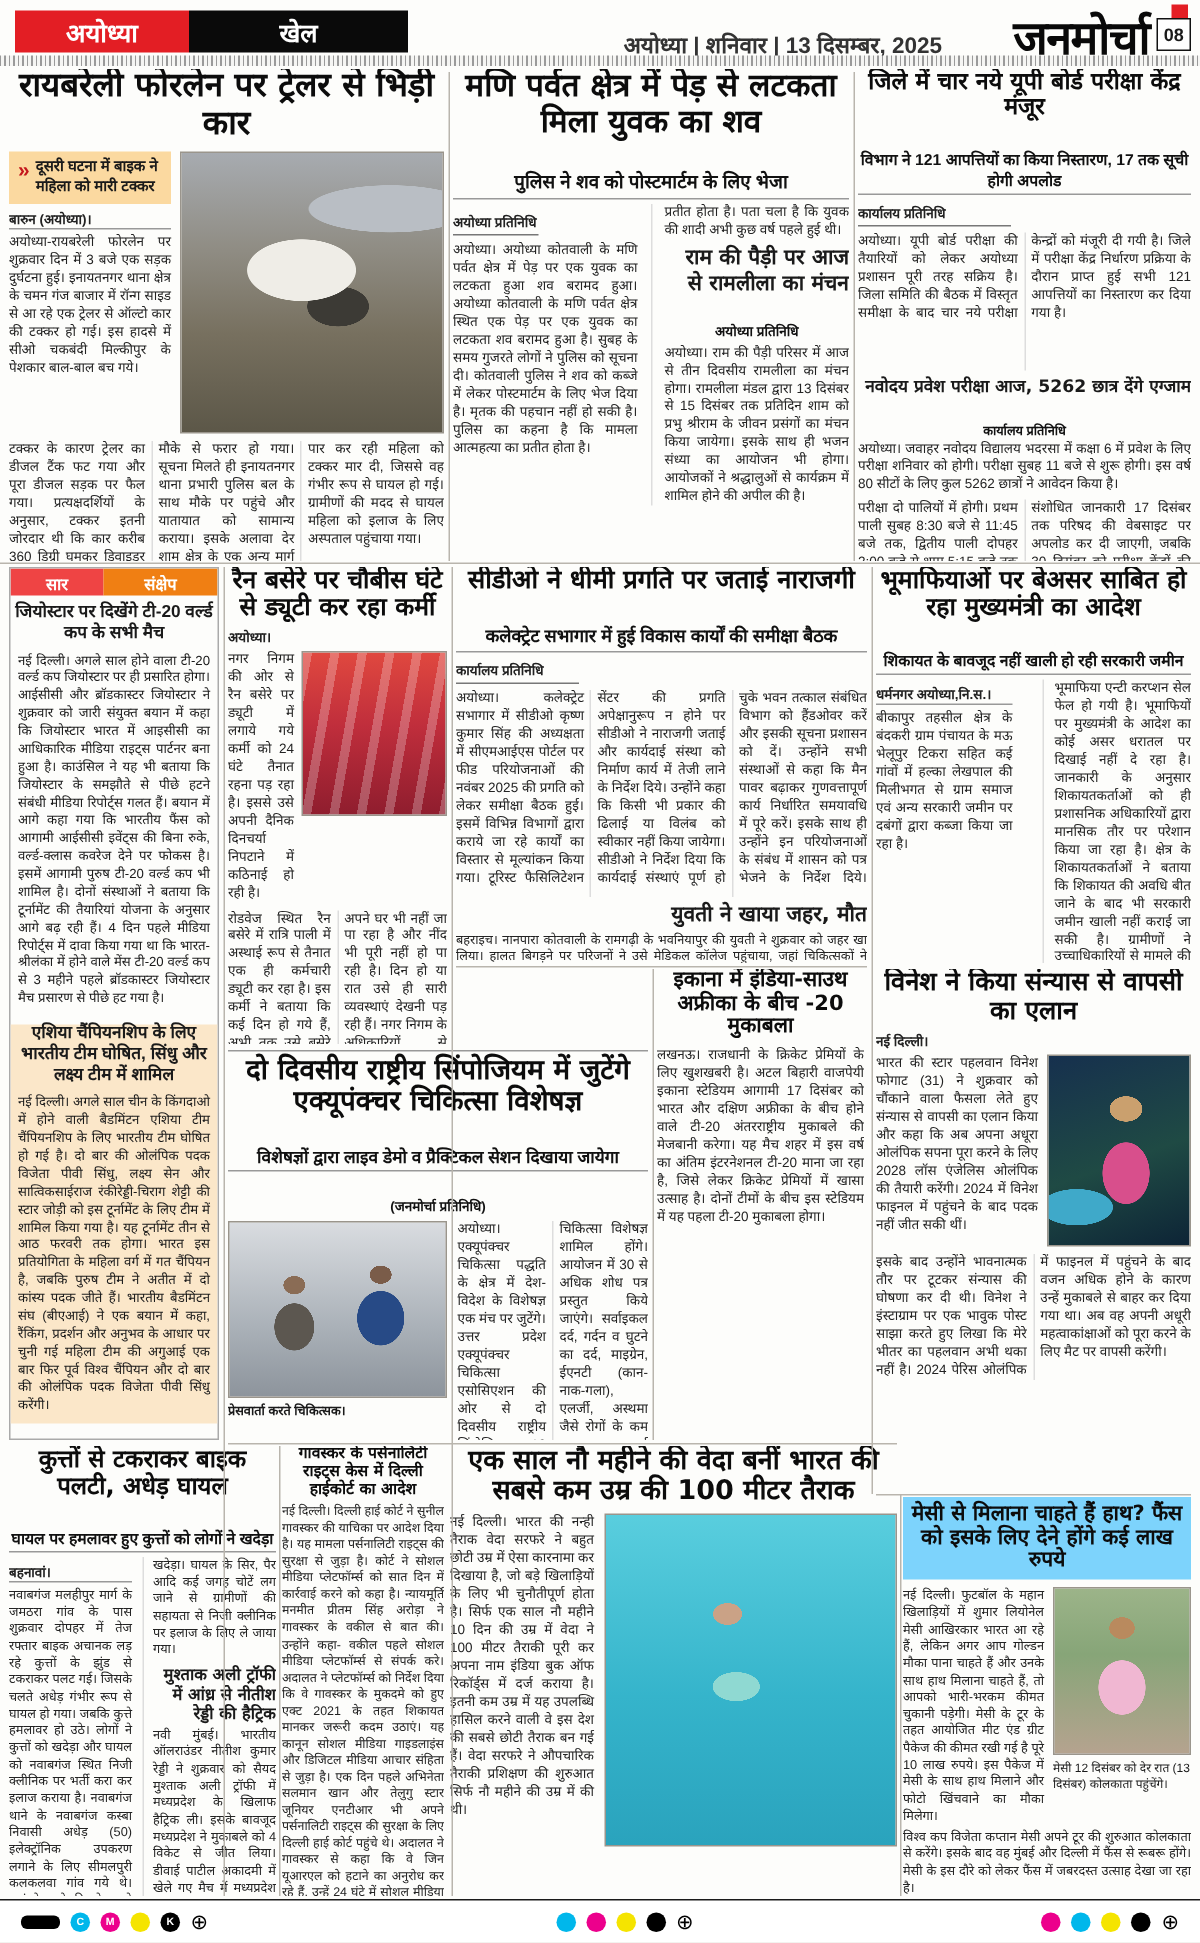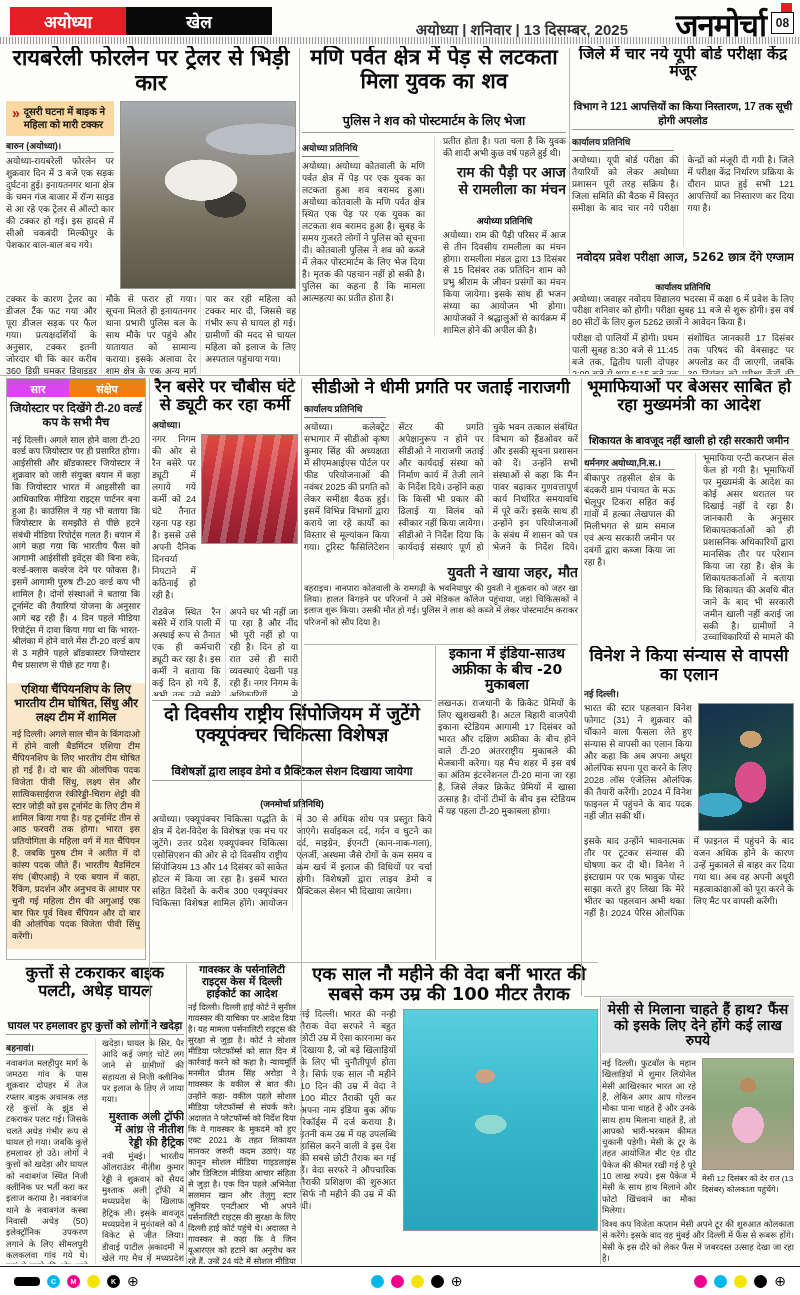--- a/index.html
+++ b/index.html
@@ -41,21 +41,21 @@
                background:repeating-linear-gradient(90deg,#9a9a9a 0 1px,#f5f5f3 1px 3px); }
 
   
   .kicker { background:#fbd9a0; padding:5px 6px; font-size:10px; font-weight:bold; line-height:1.25;
             display:flex; gap:4px; }
   .kicker .chev { color:#c4161c; font-size:14px; font-weight:bold; line-height:1; }
 
   
   .briefs { border:1px solid #aaa; }
   .tabs { display:flex; height:18px; }
-  .tab1 { background:#d946ef; color:#fff; width:62px; display:flex; align-items:center; justify-content:center;
+  .tab1 { background:#ef4444; color:#fff; width:62px; display:flex; align-items:center; justify-content:center;
           font-size:11px; font-weight:bold; }
   .tab2 { background:#f07f13; color:#fff; width:76px; display:flex; align-items:center; justify-content:center;
           font-size:11px; font-weight:bold; }
   .brief-h { font-size:11.5px; font-weight:bold; text-align:center; line-height:1.2; margin:5px 2px; }
   .brief-b { font-size:8.8px; line-height:1.35; text-align:justify; padding:0 5px 6px; }
   .brief2 { background:#fbe7c9; }
 
   
   .ph-car { background:
       radial-gradient(ellipse 60px 34px at 46% 42%, #efede7 0 60%, transparent 61%),
@@ -177,20 +177,21 @@
     <div class="dateline">अयोध्या।</div>
     <div style="display:flex;gap:5px;">
       <div class="bodytxt" style="width:44px;">नगर निगम की ओर से रैन बसेरे पर ड्यूटी में लगाये गये कर्मी को 24 घंटे तैनात रहना पड़ रहा है। इससे उसे अपनी दैनिक दिनचर्या निपटाने में कठिनाई हो रही है।</div>
       <div class="photo ph-shelter" style="flex:1;height:110px;"></div>
     </div>
     <div class="bodytxt cols2" style="margin-top:5px;">रोडवेज स्थित रैन बसेरे में रात्रि पाली में अस्थाई रूप से तैनात एक ही कर्मचारी ड्यूटी कर रहा है। इस कर्मी ने बताया कि कई दिन हो गये हैं, अभी तक उसे बसेरे की निगरानी से मुक्त नहीं किया गया है। आलम यह है कि वह अपने घर भी नहीं जा पा रहा है और नींद भी पूरी नहीं हो पा रही है। दिन हो या रात उसे ही सारी व्यवस्थाएं देखनी पड़ रही हैं। नगर निगम के अधिकारियों से कर्मचारियों की तैनाती बढ़ाने की मांग की गयी है।</div>
   </div>
 
   <div class="blk" style="left:304px;top:378px;width:274px;height:264px;">
     <div class="hl" style="font-size:17px;">सीडीओ ने धीमी प्रगति पर जताई नाराजगी</div>
+    <div class="sub rule-b" style="font-size:12px;padding:2px 0;">कलेक्ट्रेट सभागार में हुई विकास कार्यों की समीक्षा बैठक</div>
     <div class="byline" style="min-width:30%;">कार्यालय प्रतिनिधि</div>
     <div class="bodytxt cols3" style="height:138px;">अयोध्या। कलेक्ट्रेट सभागार में सीडीओ कृष्ण कुमार सिंह की अध्यक्षता में सीएमआईएस पोर्टल पर फीड परियोजनाओं की नवंबर 2025 की प्रगति को लेकर समीक्षा बैठक हुई। इसमें विभिन्न विभागों द्वारा कराये जा रहे कार्यों का विस्तार से मूल्यांकन किया गया। टूरिस्ट फैसिलिटेशन सेंटर की प्रगति अपेक्षानुरूप न होने पर सीडीओ ने नाराजगी जताई और कार्यदाई संस्था को निर्माण कार्य में तेजी लाने के निर्देश दिये। उन्होंने कहा कि किसी भी प्रकार की ढिलाई या विलंब को स्वीकार नहीं किया जायेगा। सीडीओ ने निर्देश दिया कि कार्यदाई संस्थाएं पूर्ण हो चुके भवन तत्काल संबंधित विभाग को हैंडओवर करें और इसकी सूचना प्रशासन को दें। उन्होंने सभी संस्थाओं से कहा कि मैन पावर बढ़ाकर गुणवत्तापूर्ण कार्य निर्धारित समयावधि में पूरे करें। इसके साथ ही उन्होंने इन परियोजनाओं के संबंध में शासन को पत्र भेजने के निर्देश दिये। बैठक में लोक निर्माण विभाग, ग्रामीण अभियंत्रण विभाग, यूपीपीसीएल, आवास विकास परिषद, राजकीय निर्माण निगम, जल निगम ग्रामीण, नलकूप खंड, सरयू नहर खंड, सिंचाई निर्माण खंड सहित अन्य विभागों की प्रगति रिपोर्ट की समीक्षा की गई।</div>
     <div class="inner-h" style="font-size:14px;">युवती ने खाया जहर, मौत</div>
     <div class="bodytxt" style="font-size:8.5px;">बहराइच। नानपारा कोतवाली के रामगढ़ी के भवनियापुर की युवती ने शुक्रवार को जहर खा लिया। हालत बिगड़ने पर परिजनों ने उसे मेडिकल कॉलेज पहुंचाया, जहां चिकित्सकों ने इलाज शुरू किया। उसकी मौत हो गई। पुलिस ने लाश को कब्जे में लेकर पोस्टमार्टम कराकर परिजनों को सौंप दिया है।</div>
   </div>
 
   <div class="blk" style="left:584px;top:378px;width:210px;height:264px;">
     <div class="hl" style="font-size:16.5px;">भूमाफियाओं पर बेअसर साबित हो रहा मुख्यमंत्री का आदेश</div>
     <div class="sub" style="font-size:10.5px;padding:2px 0;border-bottom:1px solid #999;">शिकायत के बावजूद नहीं खाली हो रही सरकारी जमीन</div>
     <div style="display:flex;gap:20px;margin-top:3px;">
@@ -202,20 +203,24 @@
         <div class="bodytxt">भूमाफिया एन्टी करप्शन सेल फेल हो गयी है। भूमाफियों पर मुख्यमंत्री के आदेश का कोई असर धरातल पर दिखाई नहीं दे रहा है। जानकारी के अनुसार शिकायतकर्ताओं को ही प्रशासनिक अधिकारियों द्वारा मानसिक तौर पर परेशान किया जा रहा है। क्षेत्र के शिकायतकर्ताओं ने बताया कि शिकायत की अवधि बीत जाने के बाद भी सरकारी जमीन खाली नहीं कराई जा सकी है। ग्रामीणों ने उच्चाधिकारियों से मामले की जांच कराकर कार्रवाई की मांग की है।</div>
       </div>
     </div>
   </div>
 
   <div class="blk rule-t" style="left:152px;top:700px;width:280px;height:260px;">
     <div class="hl" style="font-size:18.5px;margin-top:3px;">दो दिवसीय राष्ट्रीय सिंपोजियम में जुटेंगे एक्यूपंक्चर चिकित्सा विशेषज्ञ</div>
     <div class="sub rule-b" style="font-size:11.5px;padding:2px 0;">विशेषज्ञों द्वारा लाइव डेमो व प्रैक्टिकल सेशन दिखाया जायेगा</div>
     <div class="sub" style="font-size:9px;">(जनमोर्चा प्रतिनिधि)</div>
     <div style="display:flex;gap:7px;margin-top:4px;">
+      <div style="width:146px;">
+        <div class="photo ph-sympo" style="height:118px;"></div>
+        <div class="caption">प्रेसवार्ता करते चिकित्सक।</div>
+      </div>
       <div class="bodytxt cols2" style="flex:1;">अयोध्या। एक्यूपंक्चर चिकित्सा पद्धति के क्षेत्र में देश-विदेश के विशेषज्ञ एक मंच पर जुटेंगे। उत्तर प्रदेश एक्यूपंक्चर चिकित्सा एसोसिएशन की ओर से दो दिवसीय राष्ट्रीय सिंपोजियम 13 और 14 दिसंबर को साकेत होटल में किया जा रहा है। इसमें भारत सहित विदेशों के करीब 300 एक्यूपंक्चर चिकित्सा विशेषज्ञ शामिल होंगे। आयोजन में 30 से अधिक शोध पत्र प्रस्तुत किये जाएंगे। सर्वाइकल दर्द, गर्दन व घुटने का दर्द, माइग्रेन, ईएनटी (कान-नाक-गला), एलर्जी, अस्थमा जैसे रोगों के कम समय व कम खर्च में इलाज की विधियों पर चर्चा होगी। विशेषज्ञों द्वारा लाइव डेमो व प्रैक्टिकल सेशन भी दिखाया जायेगा।</div>
     </div>
   </div>
 
   <div class="blk" style="left:438px;top:646px;width:138px;height:314px;">
     <div class="hl" style="font-size:14px;">इकाना में इंडिया-साउथ अफ्रीका के बीच -20 मुकाबला</div>
     <div class="bodytxt" style="margin-top:5px;">लखनऊ। राजधानी के क्रिकेट प्रेमियों के लिए खुशखबरी है। अटल बिहारी वाजपेयी इकाना स्टेडियम आगामी 17 दिसंबर को भारत और दक्षिण अफ्रीका के बीच होने वाले टी-20 अंतरराष्ट्रीय मुकाबले की मेजबानी करेगा। यह मैच शहर में इस वर्ष का अंतिम इंटरनेशनल टी-20 माना जा रहा है, जिसे लेकर क्रिकेट प्रेमियों में खासा उत्साह है। दोनों टीमों के बीच इस स्टेडियम में यह पहला टी-20 मुकाबला होगा।</div>
   </div>
 
   <div class="blk" style="left:584px;top:646px;width:210px;height:348px;">
@@ -251,21 +256,21 @@
 
   <div class="blk" style="left:300px;top:964px;width:298px;height:300px;">
     <div class="hl" style="font-size:18px;">एक साल नौ महीने की वेदा बनीं भारत की सबसे कम उम्र की 100 मीटर तैराक</div>
     <div style="display:flex;gap:7px;margin-top:5px;">
       <div class="bodytxt" style="width:96px;">नई दिल्ली। भारत की नन्ही तैराक वेदा सरफरे ने बहुत छोटी उम्र में ऐसा कारनामा कर दिखाया है, जो बड़े खिलाड़ियों के लिए भी चुनौतीपूर्ण होता है। सिर्फ एक साल नौ महीने 10 दिन की उम्र में वेदा ने 100 मीटर तैराकी पूरी कर अपना नाम इंडिया बुक ऑफ रिकॉर्ड्स में दर्ज कराया है। इतनी कम उम्र में यह उपलब्धि हासिल करने वाली वे इस देश की सबसे छोटी तैराक बन गई हैं। वेदा सरफरे ने औपचारिक तैराकी प्रशिक्षण की शुरुआत सिर्फ नौ महीने की उम्र में की थी।</div>
       <div class="photo ph-pool" style="flex:1;height:222px;"></div>
     </div>
   </div>
 
   <div class="blk" style="left:602px;top:998px;width:192px;height:266px;">
-    <div class="hl" style="font-size:14px;background:#e5e5e5;padding:4px 2px;">मेसी से मिलाना चाहते हैं हाथ? फैंस को इसके लिए देने होंगे कई लाख रुपये</div>
+    <div class="hl" style="font-size:14px;background:#7dd3fc;padding:4px 2px;">मेसी से मिलाना चाहते हैं हाथ? फैंस को इसके लिए देने होंगे कई लाख रुपये</div>
     <div style="display:flex;gap:6px;margin-top:5px;">
       <div class="bodytxt" style="flex:1;font-size:8.5px;">नई दिल्ली। फुटबॉल के महान खिलाड़ियों में शुमार लियोनेल मेसी आखिरकार भारत आ रहे हैं, लेकिन अगर आप गोल्डन मौका पाना चाहते हैं और उनके साथ हाथ मिलाना चाहते हैं, तो आपको भारी-भरकम कीमत चुकानी पड़ेगी। मेसी के टूर के तहत आयोजित मीट एंड ग्रीट पैकेज की कीमत रखी गई है पूरे 10 लाख रुपये। इस पैकेज में मेसी के साथ हाथ मिलाने और फोटो खिंचवाने का मौका मिलेगा।</div>
       <div style="width:92px;">
         <div class="photo ph-messi" style="height:112px;"></div>
         <div class="caption" style="font-weight:normal;font-size:8px;">मेसी 12 दिसंबर को देर रात (13 दिसंबर) कोलकाता पहुंचेंगे।</div>
       </div>
     </div>
     <div class="bodytxt" style="font-size:8.5px;margin-top:3px;">विश्व कप विजेता कप्तान मेसी अपने टूर की शुरुआत कोलकाता से करेंगे। इसके बाद वह मुंबई और दिल्ली में फैंस से रूबरू होंगे। मेसी के इस दौरे को लेकर फैंस में जबरदस्त उत्साह देखा जा रहा है।</div>
   </div>
 

